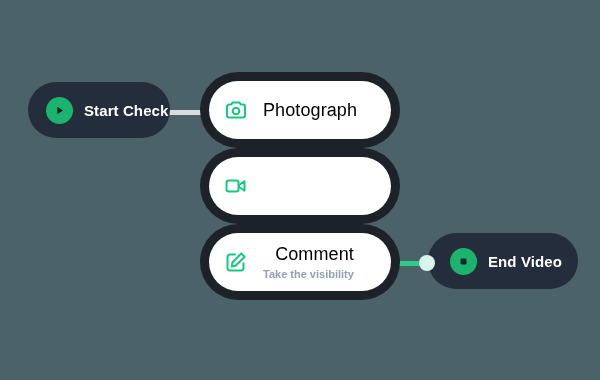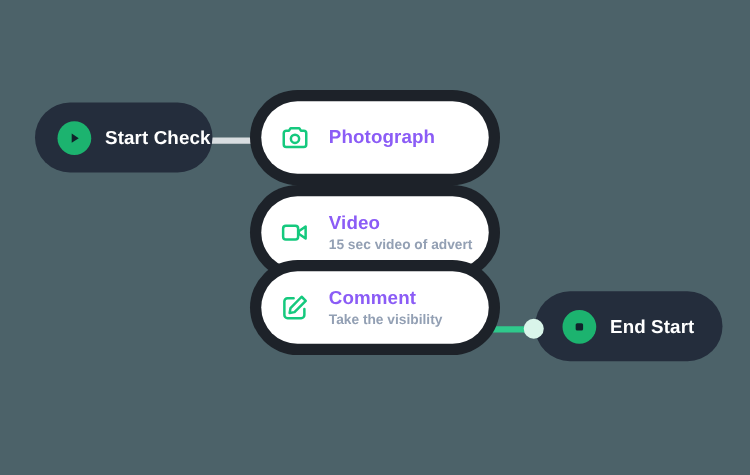--- a/index.html
+++ b/index.html
@@ -117,21 +117,21 @@
     position: absolute;
     left: 200px;
     width: 200px;
     height: 76px;
     background: #1d2229;
     border-radius: 38px;
     z-index: 2;
   }
   .step-1 { top: 72px; }
   .step-2 { top: 148px; }
-  .step-3 { top: 208px; }
+  .step-3 { top: 224px; text-align: right; }
 
   .step-inner {
     position: absolute;
     left: 9px;
     top: 9px;
     right: 9px;
     bottom: 9px;
     background: #ffffff;
     border-radius: 29px;
     display: flex;
@@ -149,23 +149,23 @@
   }
   .step-icon svg { display: block; }
   .step-text {
     margin-left: 14px;
     display: flex;
     flex-direction: column;
     justify-content: center;
     line-height: 1.15;
   }
   .step-title {
-    color: #8b5cf6;
-    font-size: 15px;
-    font-weight: bold;
+    color: #000000;
+    font-size: 18px;
+    font-weight: normal;
     letter-spacing: 0.1px;
     white-space: nowrap;
   }
   .step-sub {
     color: #93a0b4;
     font-size: 11px;
     font-weight: bold;
     margin-top: 3px;
     white-space: nowrap;
   }
@@ -205,24 +205,20 @@
   </div>
 
   <div class="step step-2">
     <div class="step-inner">
       <span class="step-icon">
         <svg width="24" height="24" viewBox="0 0 24 24" fill="none" stroke="#15c97e" stroke-width="2" stroke-linecap="round" stroke-linejoin="round" aria-hidden="true">
           <rect x="2.5" y="6.5" width="12" height="11" rx="2.2"></rect>
           <path d="M15 11 L20.5 7.2 V16.8 L15 13 Z"></path>
         </svg>
       </span>
-      <span class="step-text">
-        <span class="step-title">Video</span>
-        <span class="step-sub">15 sec video of advert</span>
-      </span>
     </div>
   </div>
 
   <div class="step step-3">
     <div class="step-inner">
       <span class="step-icon">
         <svg width="24" height="24" viewBox="0 0 24 24" fill="none" stroke="#15c97e" stroke-width="2" stroke-linecap="round" stroke-linejoin="round" aria-hidden="true">
           <path d="M19.5 13.2V18a2.5 2.5 0 0 1-2.5 2.5H6A2.5 2.5 0 0 1 3.5 18V7A2.5 2.5 0 0 1 6 4.5h4.9"></path>
           <path d="M17.3 3.4 20.6 6.7 11.6 15.7 7.7 16.4 8.4 12.5 Z"></path>
         </svg>
@@ -233,16 +229,16 @@
       </span>
     </div>
   </div>
 
   <div class="terminal terminal-end">
     <span class="badge">
       <svg width="13" height="13" viewBox="0 0 24 24" aria-hidden="true">
         <rect x="6.5" y="6.5" width="11" height="11" rx="2.4" fill="#10232b"></rect>
       </svg>
     </span>
-    <span class="terminal-label">End Start</span>
+    <span class="terminal-label">End Video</span>
   </div>
 
 </div>
 
 </body></html>

